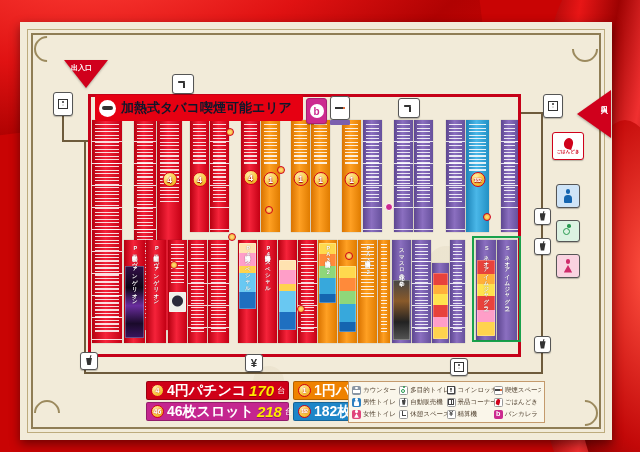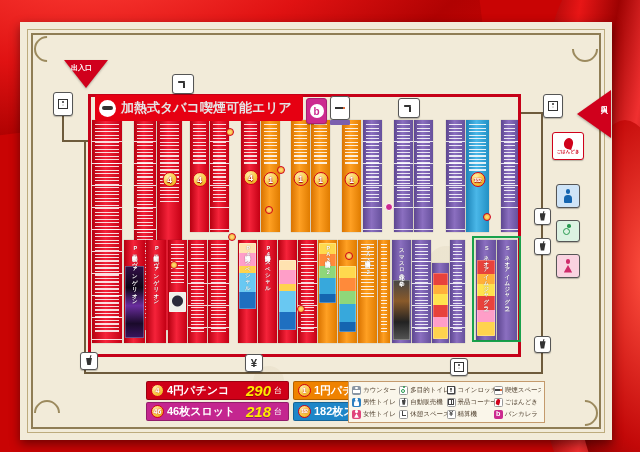--- a/index.html
+++ b/index.html
@@ -45,21 +45,21 @@
   .tri-down{width:0;height:0;border-left:22px solid transparent;border-right:22px solid transparent;
     border-top:28px solid #d0001c;filter:drop-shadow(0 1px 1px rgba(0,0,0,.3));}
   .tri-left{width:0;height:0;border-top:24px solid transparent;border-bottom:24px solid transparent;
     border-right:34px solid #d0001c;filter:drop-shadow(0 1px 1px rgba(0,0,0,.3));}
   .ent-label{position:absolute;color:#fff;font-size:7px;font-weight:bold;}
   .vlabel{writing-mode:vertical-rl;text-orientation:upright;letter-spacing:0;}
   
   .map-border{position:absolute;left:88px;top:94px;width:433px;height:263px;
     border:3px solid #c60018;box-sizing:border-box;}
   .banner{position:absolute;left:95px;top:95px;width:208px;height:26px;background:#e60012;
-    color:#e5e5e5;font-weight:bold;font-size:13px;display:flex;align-items:center;gap:5px;
+    color:#0f172a;font-weight:bold;font-size:13px;display:flex;align-items:center;gap:5px;
     padding-left:4px;box-sizing:border-box;border-radius:2px;z-index:7;white-space:nowrap;}
   .banner-ic{width:17px;height:17px;border-radius:50%;background:#fff;position:relative;flex:none;}
   .banner-ic::before{content:"";position:absolute;left:3px;top:6.5px;width:11px;height:4px;border-radius:2px;background:#333;}
   .col{position:absolute;box-shadow:0 0 1px rgba(0,0,0,.35);z-index:2;}
   .col.red{background:linear-gradient(90deg,#b50010,#f5233a 45%,#c40014);}
   .col.orange{background:linear-gradient(90deg,#d97300,#ffa023 45%,#e07c00);}
   .col.purple{background:linear-gradient(90deg,#5d4690,#8b6fc0 45%,#66509c);}
   .col.blue{background:linear-gradient(90deg,#1d84b8,#4ab7e8 45%,#2190c4);}
   .col.sep::after{content:"";position:absolute;inset:0;
     background:repeating-linear-gradient(180deg,transparent 0 21px,rgba(255,255,255,.85) 21px 22px);}
@@ -141,21 +141,21 @@
     background:linear-gradient(#e31520,#ae0010);border:1px solid #7a0000;color:#fff;
     font-size:12px;font-weight:bold;display:flex;align-items:center;justify-content:center;
     z-index:9;box-shadow:0 1px 2px rgba(0,0,0,.35);white-space:nowrap;}
   .cbox{position:absolute;height:19px;width:143px;border-radius:2px;display:flex;align-items:center;
     gap:3px;padding:0 4px;box-sizing:border-box;color:#fff;border:1px solid rgba(0,0,0,.25);z-index:9;}
   .coin2{width:13px;height:13px;border-radius:50%;flex:none;box-sizing:border-box;
     background:radial-gradient(circle at 35% 30%,#fff3b0,#f7c437 60%,#d89a10);
     border:1px solid #d0021b;color:#fff;font-weight:bold;font-size:7px;line-height:11px;text-align:center;
     text-shadow:0 0 2px #c00;}
   .coin2.small-num{font-size:4.5px;letter-spacing:-.4px;}
-  .cbox .lab{font-size:11px;font-weight:bold;white-space:nowrap;}
+  .cbox .lab{font-size:14px;font-weight:bold;white-space:nowrap;}
   .cbox .cnt{margin-left:auto;font-size:15px;font-weight:bold;font-style:italic;color:#ffe900;
     text-shadow:0 1px 0 rgba(0,0,0,.3);line-height:1;}
   .cbox .unit{font-size:8px;margin-right:2px;}
   .faclegend{position:absolute;left:348px;top:381px;width:197px;height:42px;background:#faf6ea;
     border:1px solid #c49a6c;box-sizing:border-box;display:grid;grid-auto-flow:column;
     grid-template-rows:repeat(3,1fr);grid-template-columns:repeat(4,1fr);
     padding:2px 3px;z-index:9;}
   .fitem{display:flex;align-items:center;gap:2px;font-size:6.5px;color:#4a3a28;white-space:nowrap;overflow:hidden;}
   .tile{width:9px;height:9px;border-radius:1.5px;display:inline-flex;align-items:center;justify-content:center;
     background:#fff;border:.5px solid #999;font-size:8px;color:#444;flex:none;box-sizing:border-box;}
@@ -386,21 +386,21 @@
       </div>
       <div class="fbox f-locker" style="position: absolute; left: 450px; top: 358px; width: 18px; height: 18px;">
         <span class="ic ic-locker"></span>
       </div>
     </div>
 
   <div id="counts-layer">
       <div class="cbox" style="position: absolute; left: 146px; top: 381px; background: linear-gradient(rgb(207, 0, 24), rgb(207, 0, 24));">
         <div class="coin2">4</div>
         <div class="lab">4円パチンコ</div>
-        <div class="cnt">290</div>
+        <div class="cnt">170</div>
         <div class="unit">台</div>
       </div>
       <div class="cbox" style="position: absolute; left: 293px; top: 381px; background: linear-gradient(rgb(239, 130, 0), rgb(239, 130, 0));">
         <div class="coin2">1</div>
         <div class="lab">1円パチンコ</div>
         <div class="cnt">160</div>
         <div class="unit">台</div>
       </div>
       <div class="cbox" style="position: absolute; left: 146px; top: 402px; background: linear-gradient(rgb(196, 38, 143), rgb(196, 38, 143));">
         <div class="coin2">46</div>

